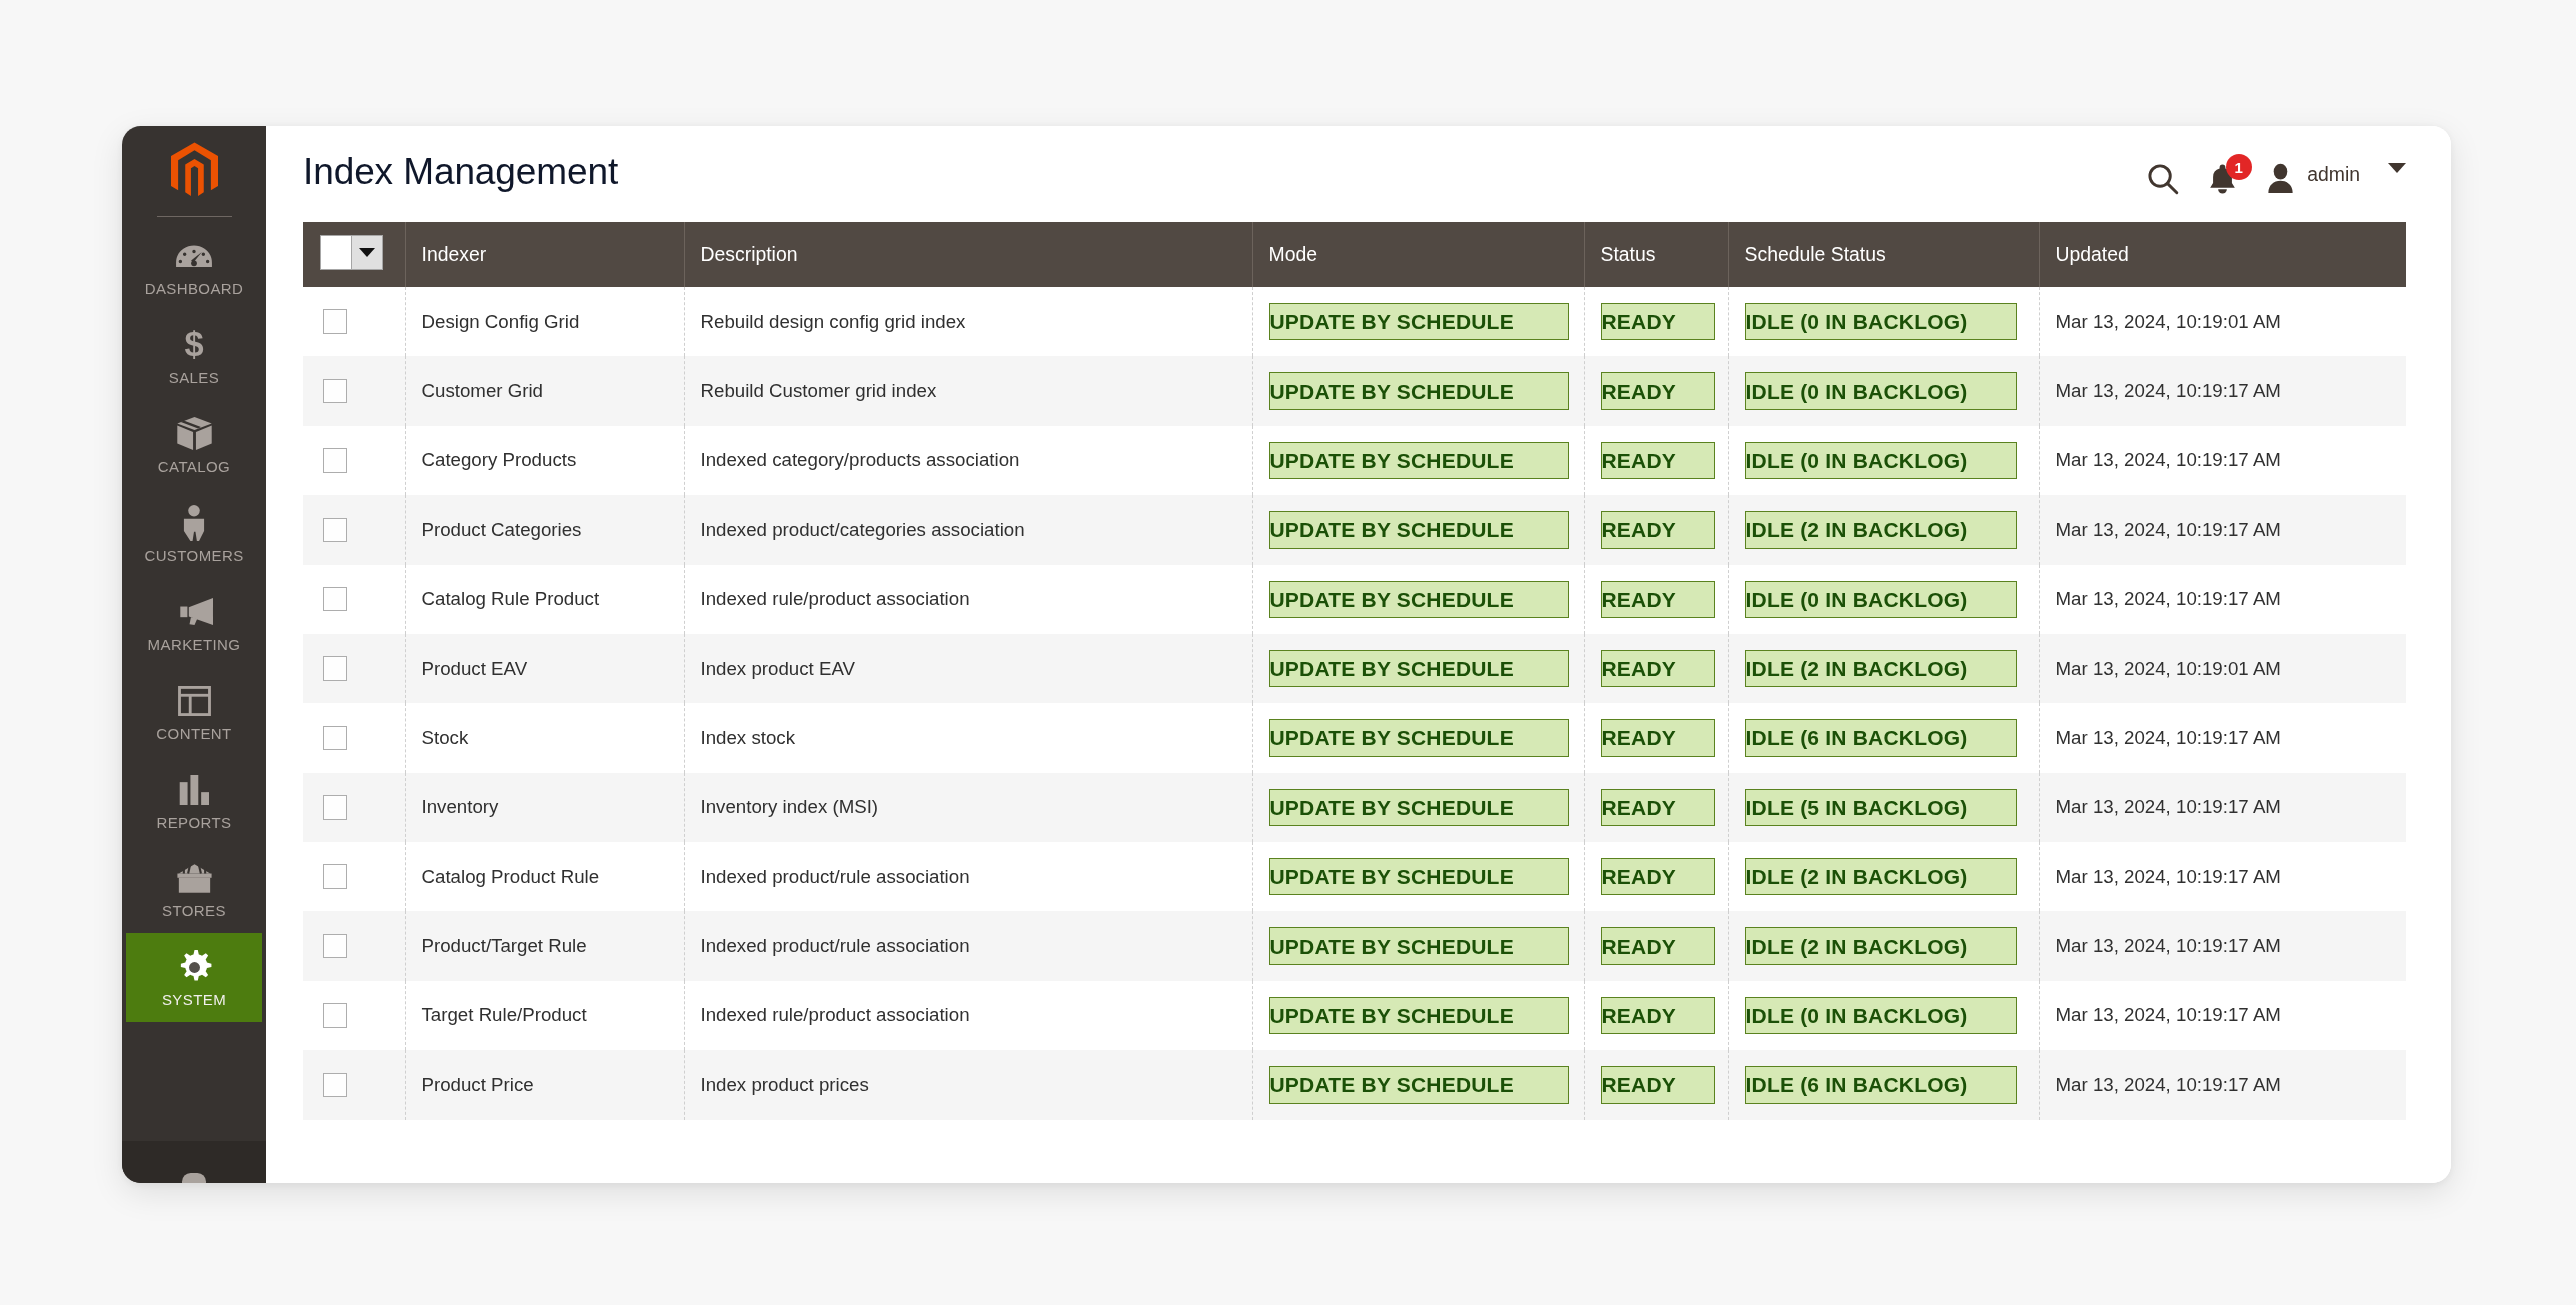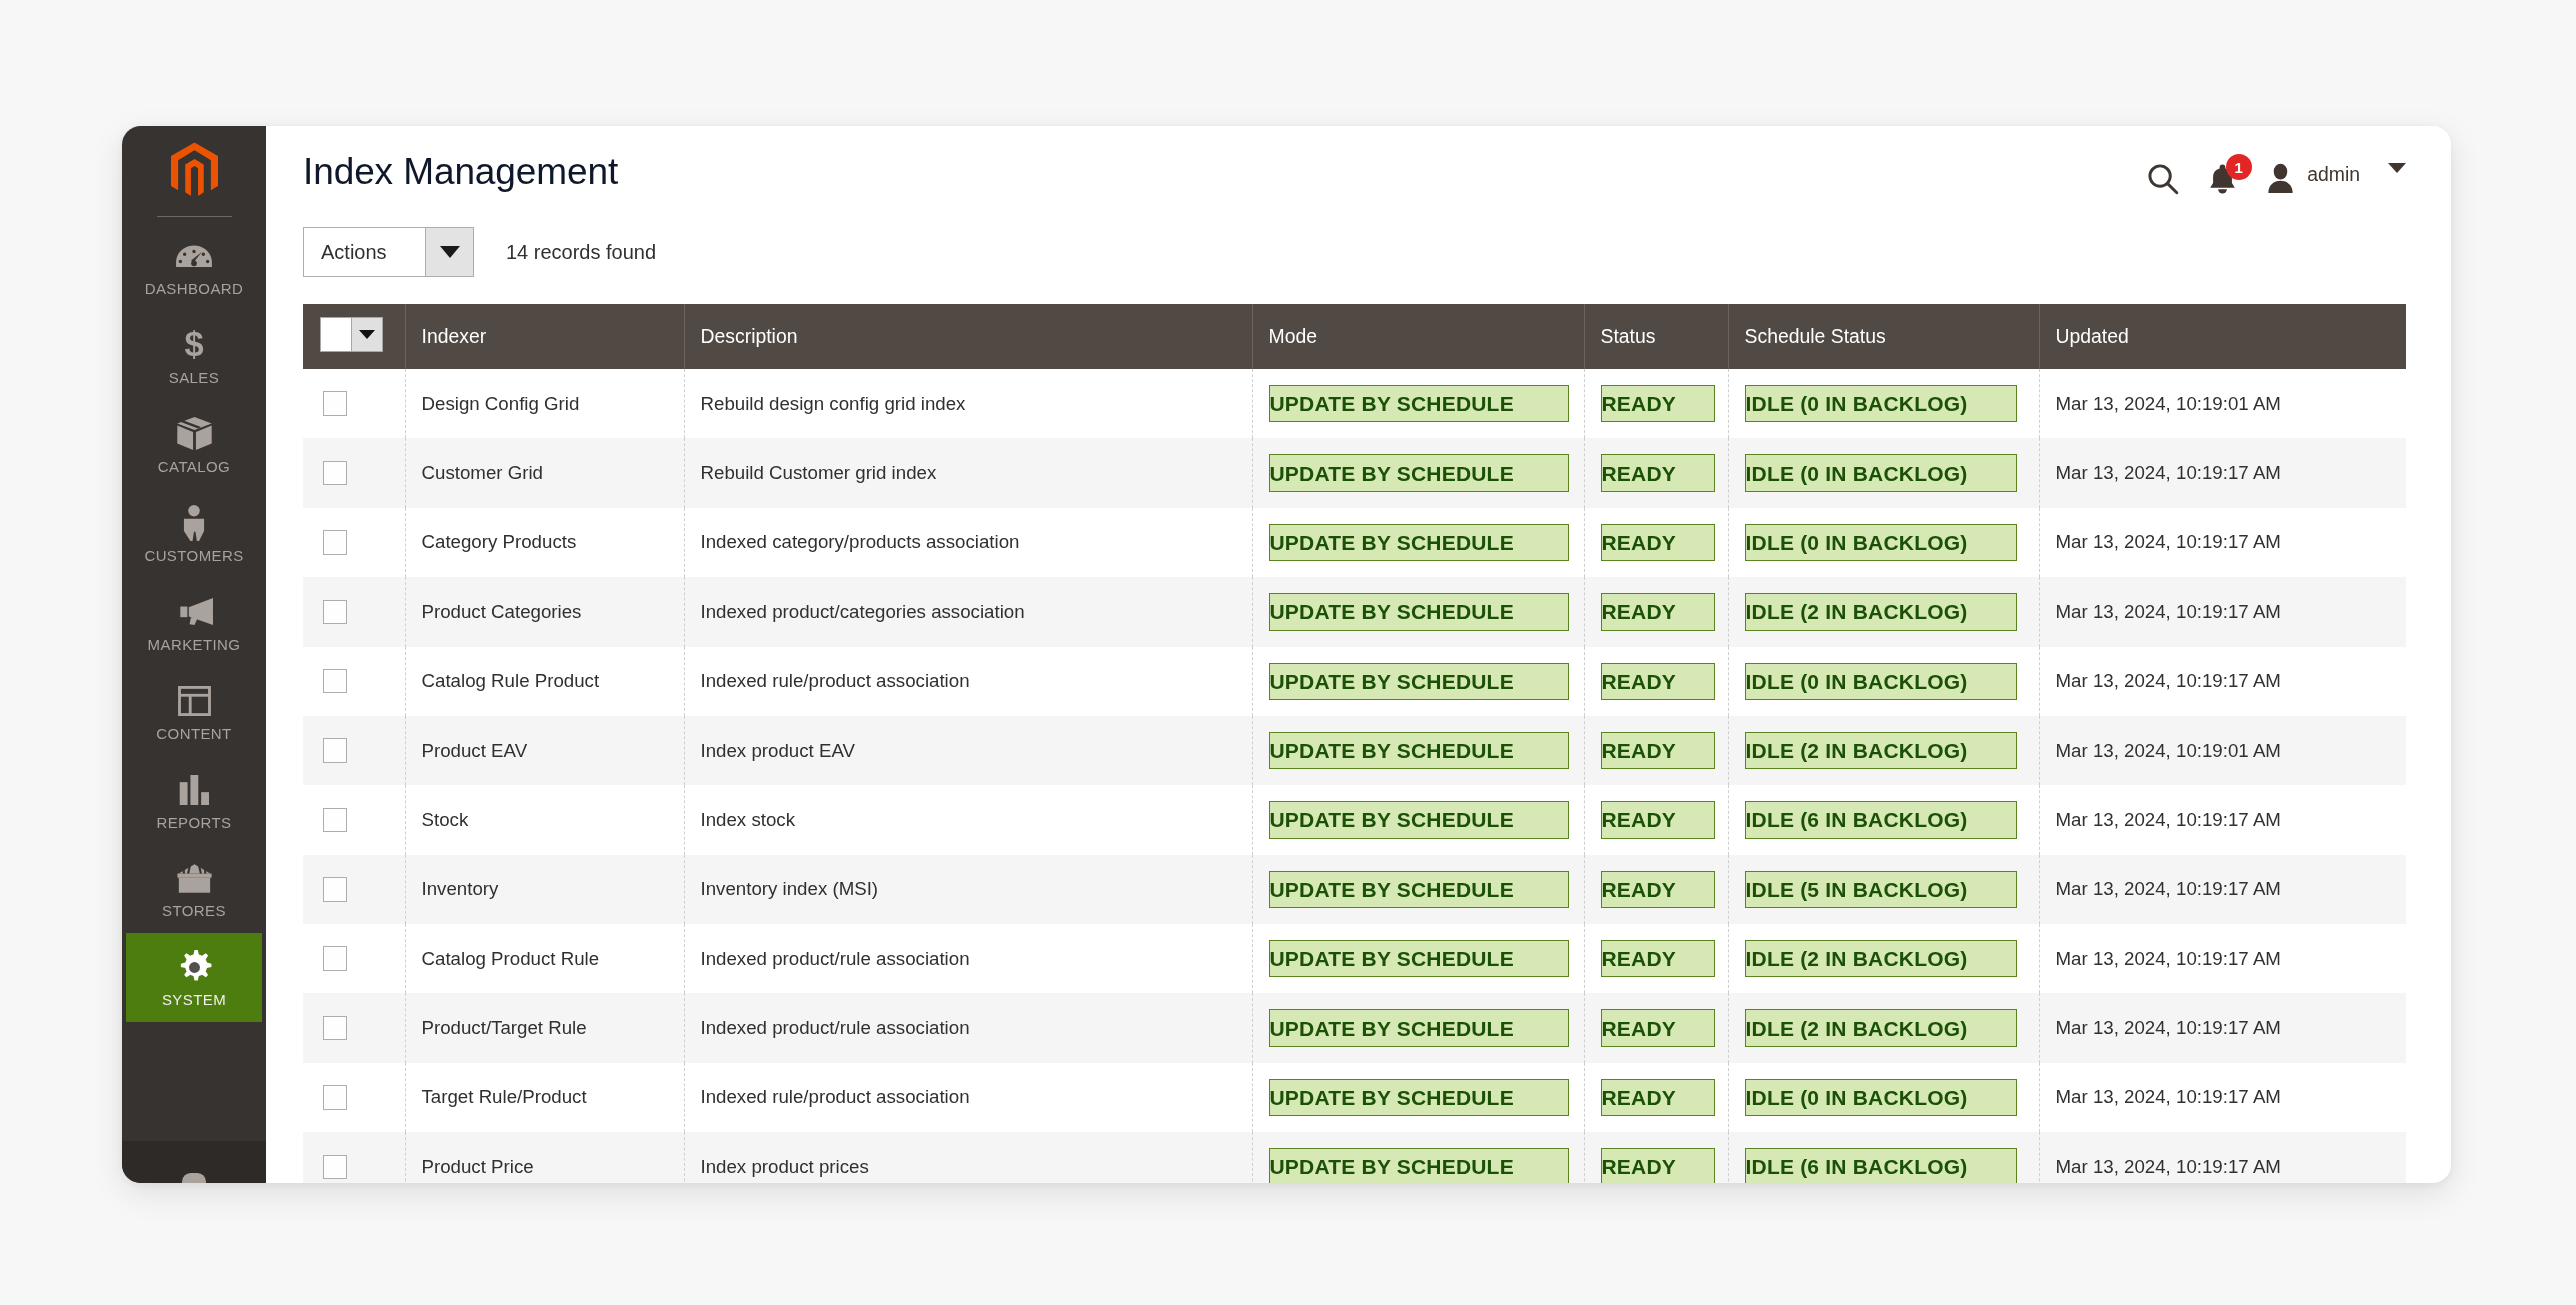--- a/index.html
+++ b/index.html
@@ -481,29 +481,20 @@
               <path d="M3 42 c0 -11 7.6 -17 17 -17 c9.4 0 17 6 17 17 Z"></path>
             </svg>
           </span>
           <span id="admin-name">admin</span>
           <span id="admin-caret"></span>
         </div>
 
       </div>
     </div>
 
-    <div id="toolbar-row">
-      <div id="actions-select">
-        <span id="actions-label">Actions</span>
-        <span id="actions-arrow-box">
-          <span id="actions-arrow"></span>
-        </span>
-      </div>
-      <span id="records-found">14 records found</span>
-    </div>
 
     <div id="grid-wrap">
       <table id="index-grid">
         <thead>
           <tr>
             <th class="col-check">
               <span id="master-check-group">
                 <span id="master-check"></span>
                 <span id="master-arrow-box">
                   <span id="master-arrow"></span>

